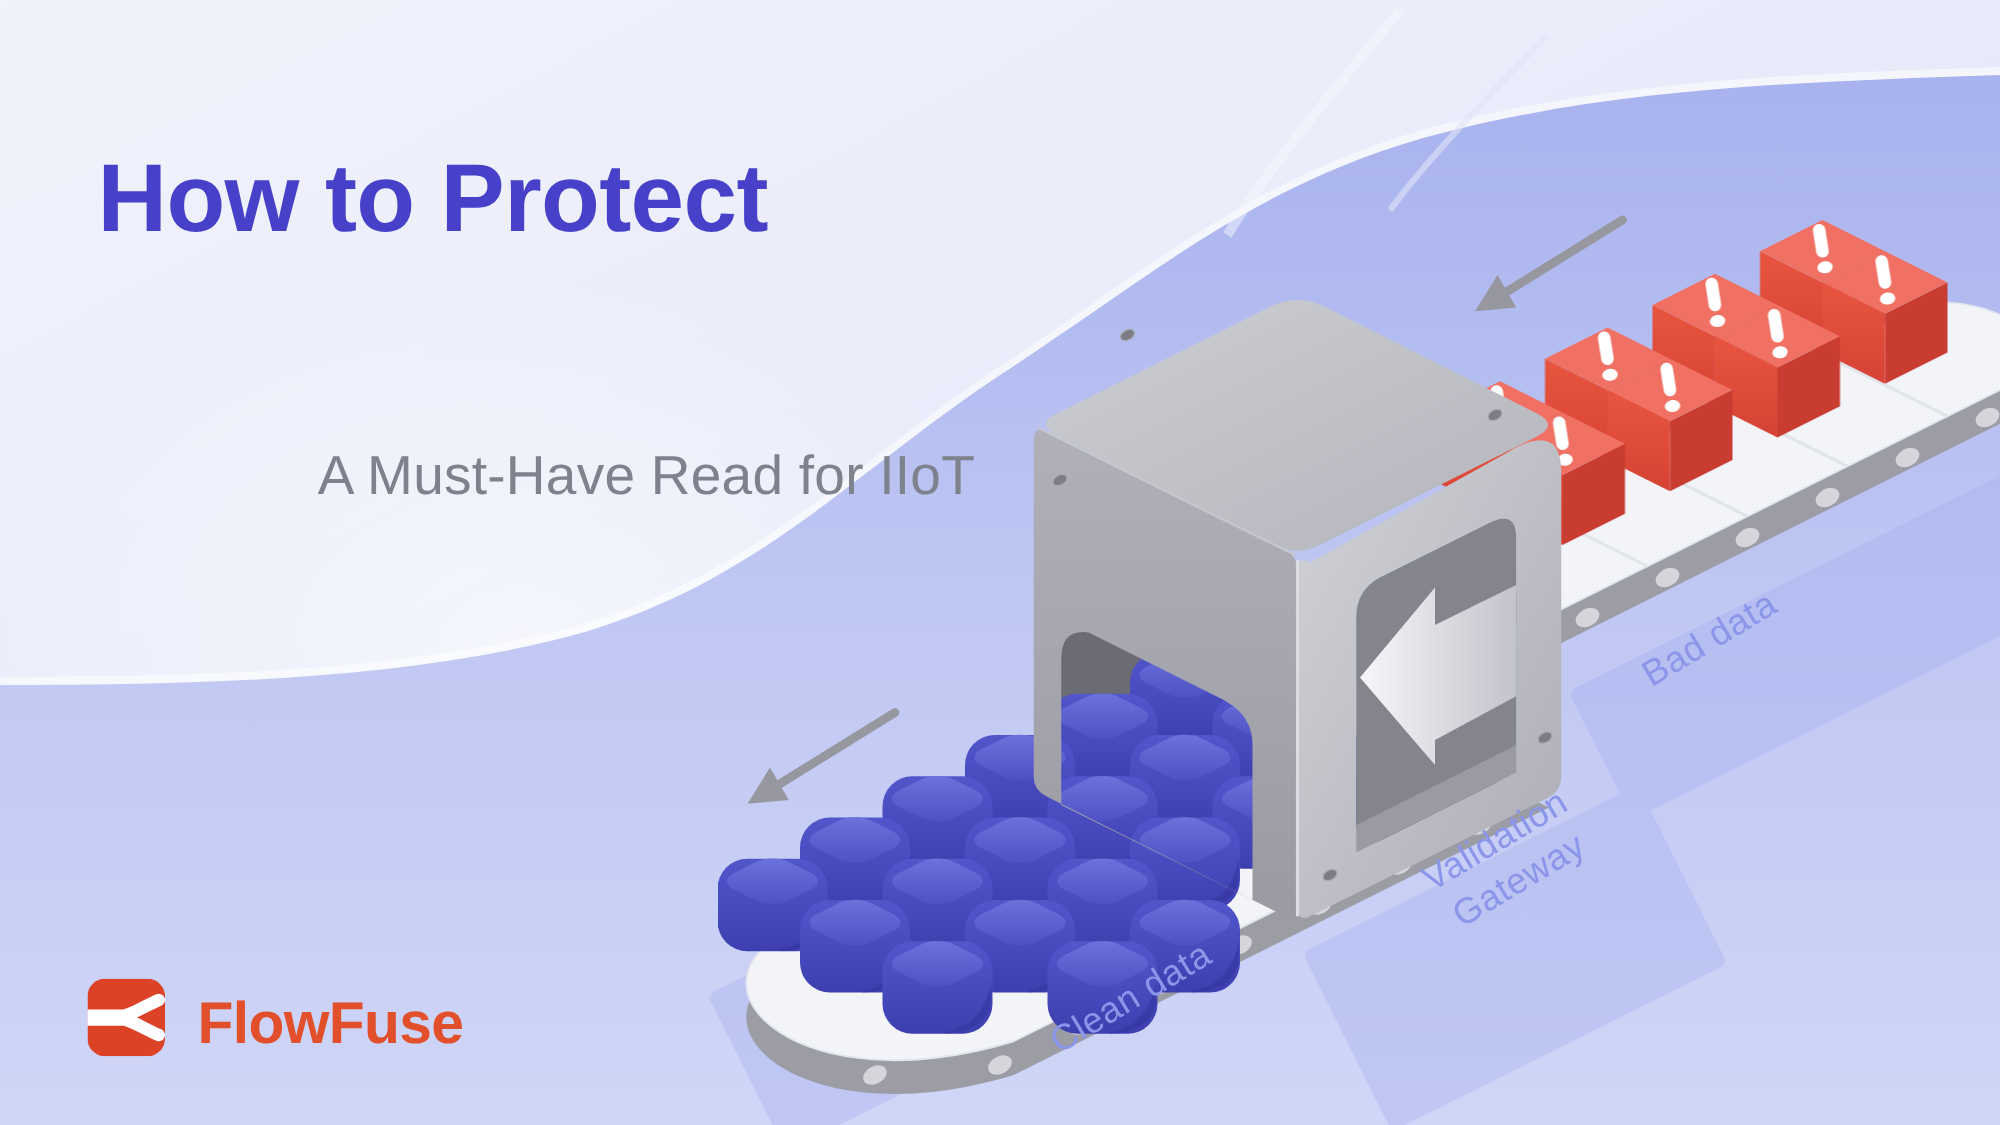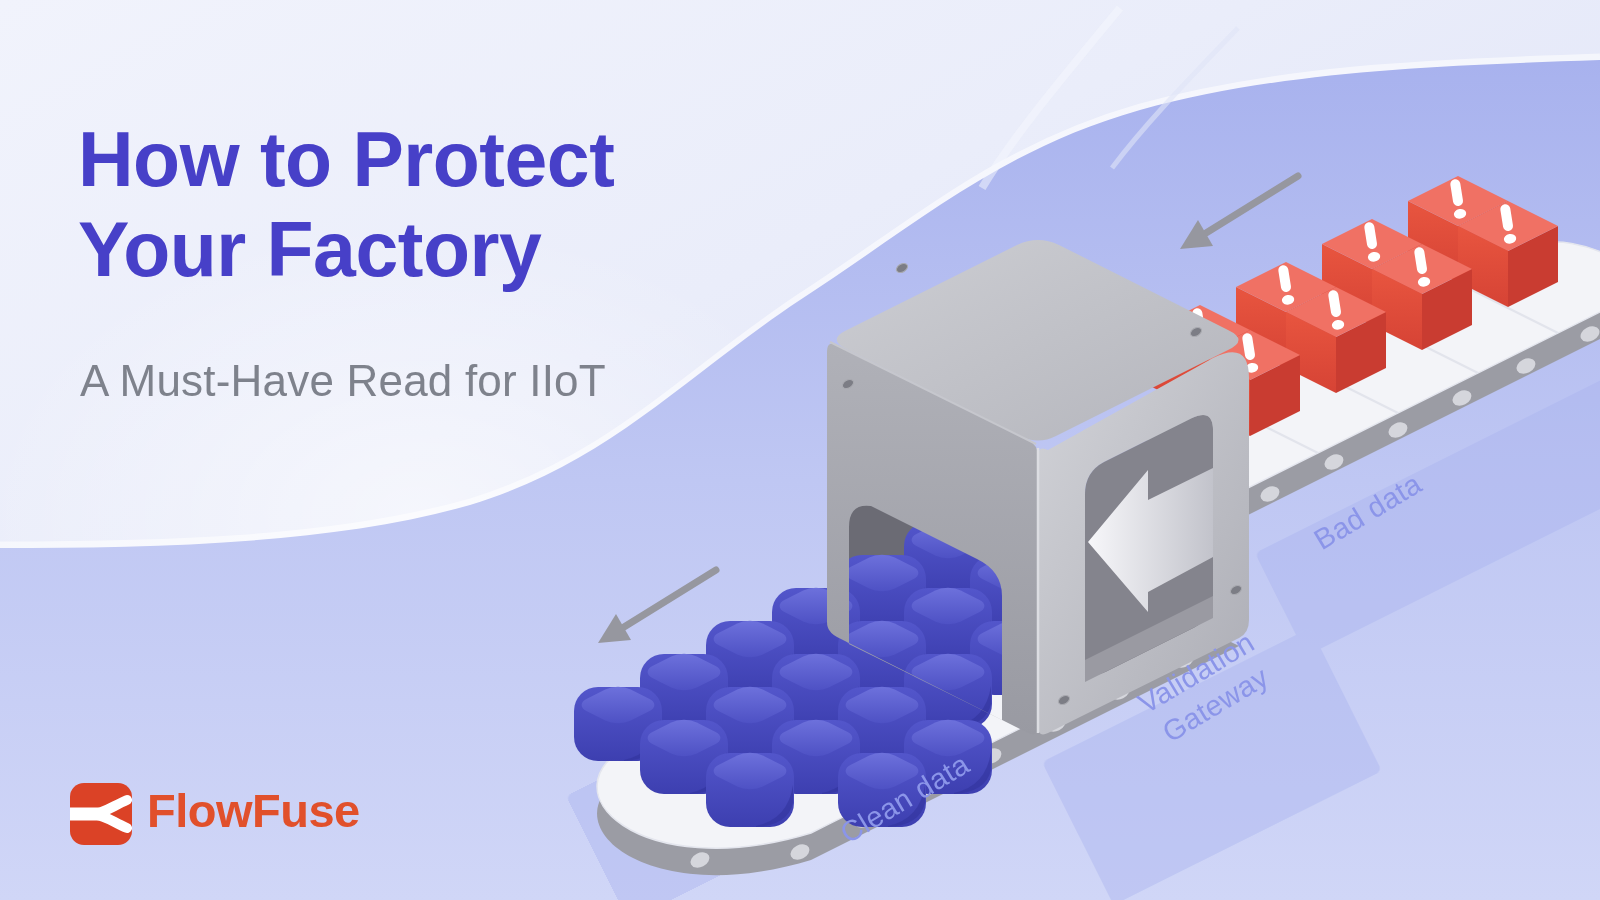--- a/index.html
+++ b/index.html
@@ -10,30 +10,30 @@
       radial-gradient(ellipse 620px 420px at 26% 57%, rgba(255,255,255,.55), rgba(255,255,255,0) 70%),
       linear-gradient(152deg,#f1f3fc 0%,#eaedfa 38%,#e2e6f8 68%,#dadff7 100%);
   }
   .illustration{position:absolute;left:0;top:0;width:1600px;height:900px;display:block;}
   .title{
     position:absolute;left:78px;top:62px;width:700px;
     color:#4740c8;font-size:77px;font-weight:700;line-height:90px;letter-spacing:-.5px;
   }
   .subtitle{
     position:absolute;left:80px;top:356px;width:700px;
-    color:#7e828c;font-size:44px;font-weight:400;letter-spacing:.2px;
+    color:#7e828c;font-size:44px;font-weight:400;letter-spacing:.2px;text-align:right;
   }
   .iso-label{
     position:absolute;color:#8b95e9;font-size:29px;font-weight:400;letter-spacing:.4px;
     transform:translate(-50%,-50%) rotate(-31deg);white-space:nowrap;text-align:center;line-height:37px;
   }
   .label-clean{left:905px;top:799px;}
   .label-validation{left:1206px;top:689px;}
   .label-bad{left:1368px;top:512px;}
-  .logo{position:absolute;left:70px;top:783px;display:flex;align-items:flex-start;gap:15px;}
+  .logo{position:absolute;left:70px;top:783px;display:flex;align-items:flex-end;gap:26px;}
   .logo-icon{width:62px;height:62px;display:block;}
   .logo-word{color:#e1502b;font-size:47px;font-weight:700;letter-spacing:-.5px;}
 </style>
 </head>
 <body>
 
 <div class="stage">
 
   <svg class="illustration" viewBox="0 0 1600 900">
     <defs>
@@ -217,21 +217,21 @@
       </g>
       <g>
         <line x1="716" y1="570" x2="624" y2="627" stroke-width="7" stroke-linecap="round"></line>
         <polygon points="598,643 616,614 631,640" stroke="none"></polygon>
       </g>
     </g>
   </svg>
 
   <h1 class="title">
     <span>How to Protect</span><br>
-    <span>Your Factory</span><br>
+    <br>
   </h1>
   <div class="subtitle">A Must-Have Read for IIoT</div>
 
   <div class="iso-label label-clean">Clean data</div>
   <div class="iso-label label-validation">
     <span>Validation</span><br>
     <span>Gateway</span>
   </div>
   <div class="iso-label label-bad">Bad data</div>
 

